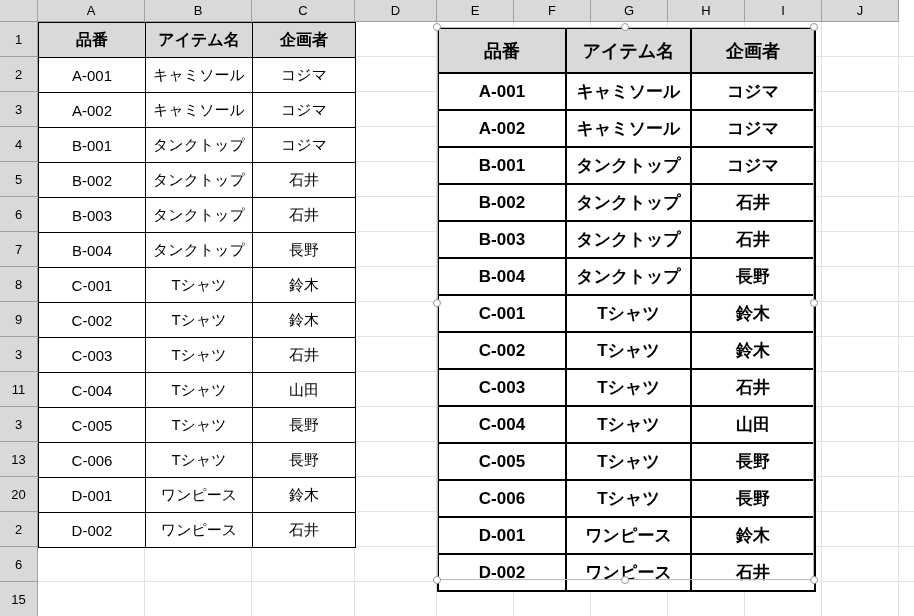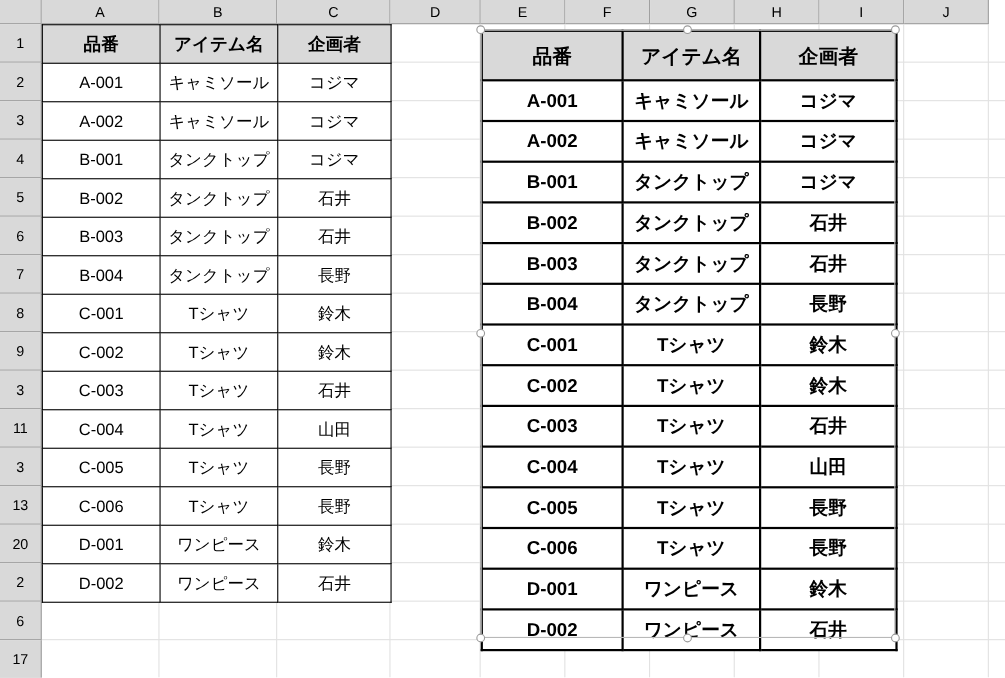--- a/index.html
+++ b/index.html
@@ -182,21 +182,21 @@
         <div class="row-head">7</div>
         <div class="row-head">8</div>
         <div class="row-head">9</div>
         <div class="row-head">3</div>
         <div class="row-head">11</div>
         <div class="row-head">3</div>
         <div class="row-head">13</div>
         <div class="row-head">20</div>
         <div class="row-head">2</div>
         <div class="row-head">6</div>
-        <div class="row-head">17</div>
+        <div class="row-head">15</div>
       </div>
     <div class="cell-area" id="cell-area">
         <div class="gridline-v" style="left: 106px;"></div>
         <div class="gridline-v" style="left: 213px;"></div>
         <div class="gridline-v" style="left: 316px;"></div>
         <div class="gridline-v" style="left: 398px;"></div>
         <div class="gridline-v" style="left: 475px;"></div>
         <div class="gridline-v" style="left: 552px;"></div>
         <div class="gridline-v" style="left: 629px;"></div>
         <div class="gridline-v" style="left: 706px;"></div>

